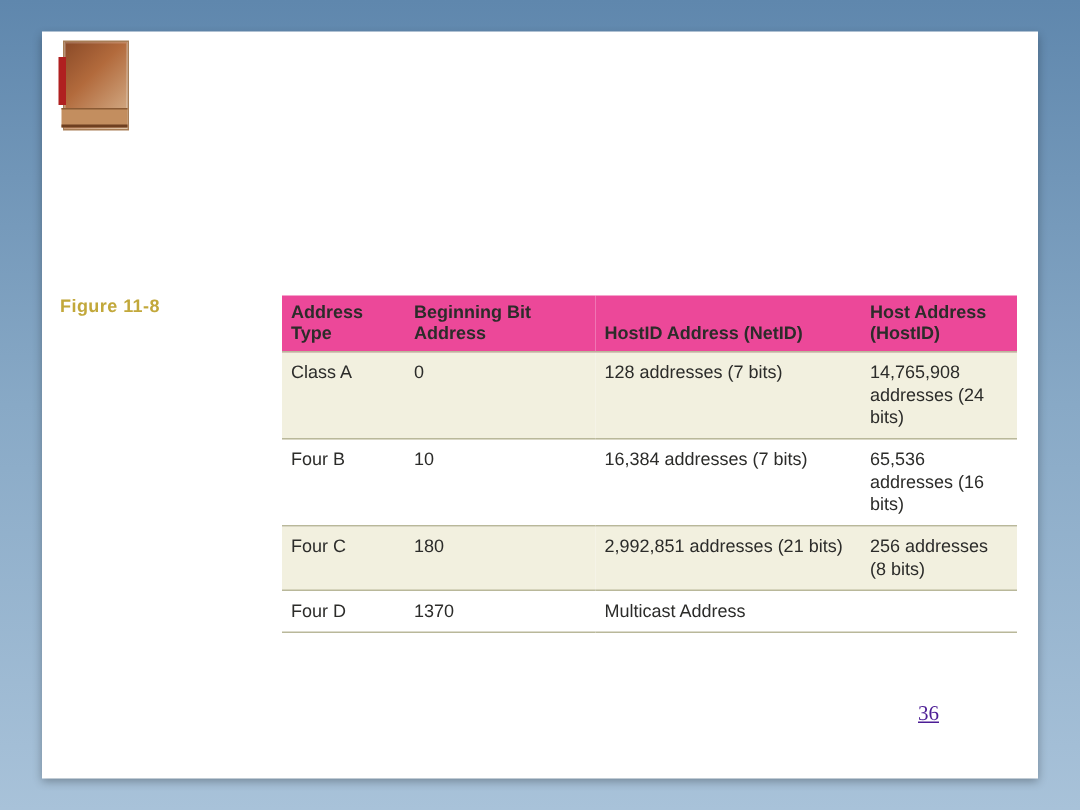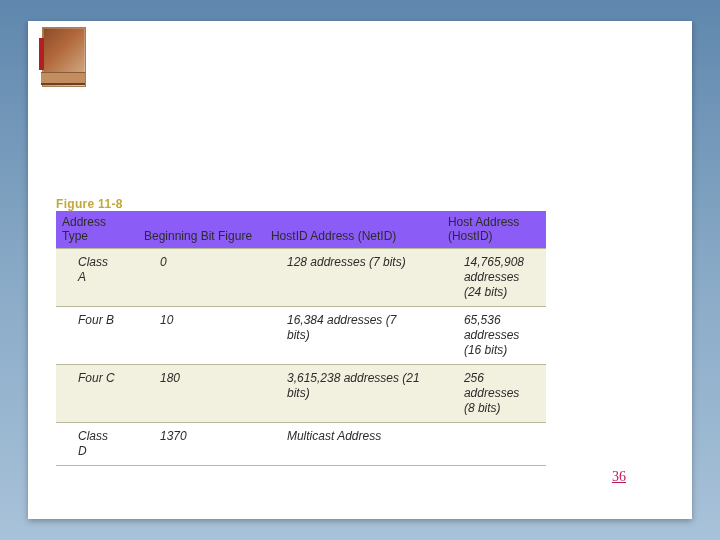--- a/index.html
+++ b/index.html
@@ -42,21 +42,21 @@
   }
   .thumb::after {
     content: "";
     position: absolute;
     left: -4px; top: 10px;
     width: 5px; height: 32px;
     background: #b02020;
   }
   .content {
     position: absolute;
-    left: 28px;
+    left: 12px;
     top: 176px;
     right: 12px;
   }
   .fig-label {
     color: #c2a83b;
     font-family: Arial, Helvetica, sans-serif;
     font-size: 12px;
     font-weight: bold;
     letter-spacing: 0.3px;
   }
@@ -79,93 +79,92 @@
   }
   table {
     border-collapse: collapse;
     width: 100%;
     font-size: 12px;
     color: #2c2c2a;
     font-family: "Segoe UI", "Lucida Sans", Arial, sans-serif;
   }
   thead th {
     text-align: left;
-    font-weight: normal;
+    font-weight: bold;
     padding: 4px 6px 5px 6px;
     border-bottom: 1px solid #b9b89a;
     vertical-align: bottom;
-    background: #8b5cf6;
+    background: #ec4899;
   }
   tbody tr.alt td {
     background: #f2f0df;
   }
   tbody td {
-    padding: 6px 22px;
+    padding: 6px 6px;
     border-bottom: 1px solid #b9b89a;
     vertical-align: top;
     line-height: 1.25;
-    font-style: italic;
   }
   .col1 { width: 70px; }
   .col2 { width: 115px; }
   .col3 { width: 165px; }
   .col4 { width: auto; }
   .page-num {
     position: absolute;
     right: 66px;
     bottom: 34px;
     font-family: "Times New Roman", serif;
     font-size: 14px;
-    color: #be185d;
+    color: #4c1d95;
     text-decoration: underline;
   }
 </style>
 </head>
 <body>
 
 <div class="slide">
 
   <div class="thumb"></div>
 
   <div class="content">
     <div class="caption-col">
       <div class="fig-label">Figure 11-8</div>
     </div>
 
     <div class="table-col">
       <table>
         <thead>
           <tr>
             <th class="col1">Address Type</th>
-            <th class="col2">Beginning Bit Figure</th>
+            <th class="col2">Beginning Bit Address</th>
             <th class="col3">HostID Address (NetID)</th>
             <th class="col4">Host Address (HostID)</th>
           </tr>
         </thead>
         <tbody>
           <tr class="alt">
             <td>Class A</td>
             <td>0</td>
             <td>128 addresses (7 bits)</td>
             <td>14,765,908 addresses (24 bits)</td>
           </tr>
           <tr>
             <td>Four B</td>
             <td>10</td>
             <td>16,384 addresses (7 bits)</td>
             <td>65,536 addresses (16 bits)</td>
           </tr>
           <tr class="alt">
             <td>Four C</td>
             <td>180</td>
-            <td>3,615,238 addresses (21 bits)</td>
+            <td>2,992,851 addresses (21 bits)</td>
             <td>256 addresses (8 bits)</td>
           </tr>
           <tr>
-            <td>Class D</td>
+            <td>Four D</td>
             <td>1370</td>
             <td>Multicast Address</td>
             <td></td>
           </tr>
         </tbody>
       </table>
     </div>
   </div>
 
   <div class="page-num">36</div>

